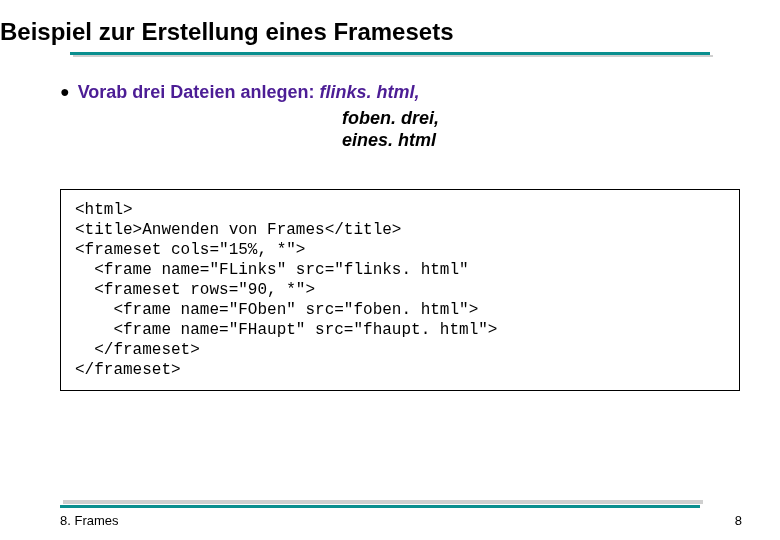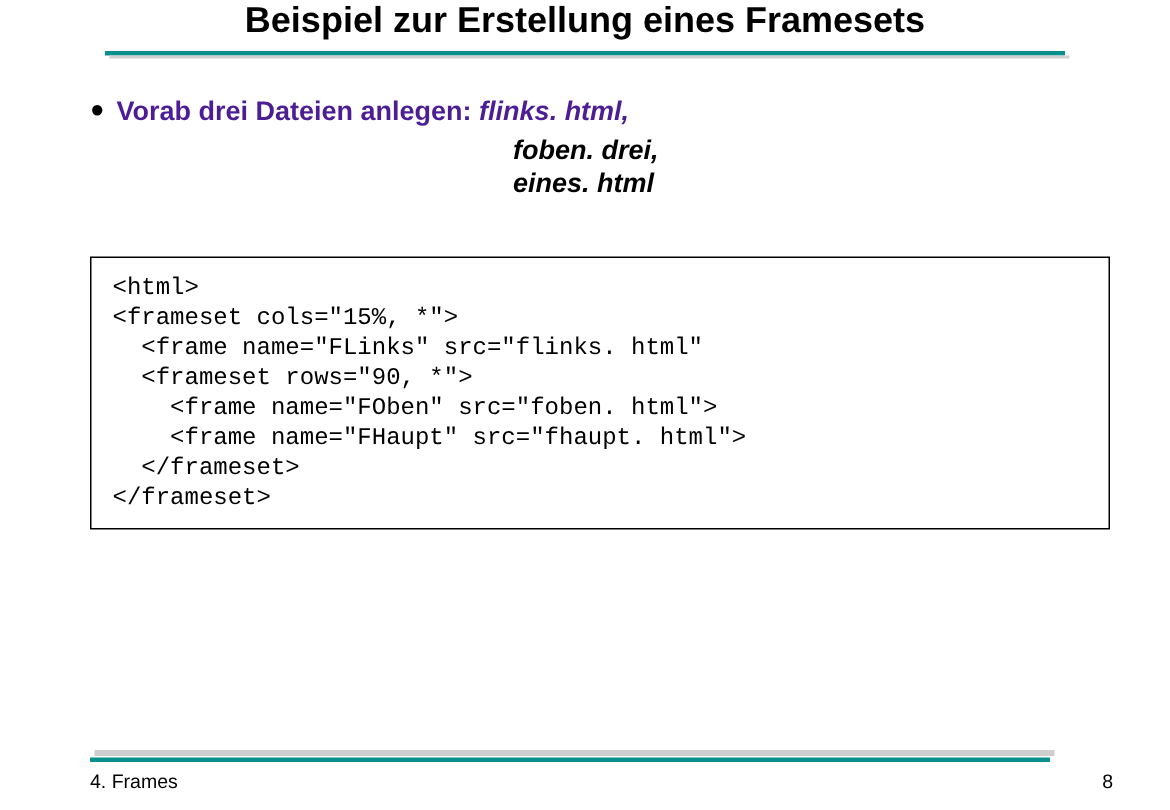--- a/index.html
+++ b/index.html
@@ -15,21 +15,22 @@
       position: relative;
       overflow: hidden;
     }
     .slide {
       width: 100%;
       height: 100%;
       position: relative;
       padding: 0;
     }
     .title-area {
-      text-align: center;
+      padding-top: 18px;
+      text-align: left;
     }
     .title {
       font-size: 24px;
       font-weight: bold;
       color: #000;
       display: inline-block;
     }
     .title-underline {
       margin: 6px auto 0 auto;
       width: 640px;
@@ -143,32 +144,33 @@
       <span class="bullet-text">
         <span>Vorab drei Dateien anlegen: </span><span class="inline-italic">flinks. html,</span>
       </span>
     </div>
     <div class="file-list">foben. drei,</div>
     <div class="file-list">eines. html</div>
   </div>
 
   <div class="code-box">
     <div class="code-line">&lt;html&gt;</div>
+    <div class="code-line">&lt;title&gt;Anwenden von Frames&lt;/title&gt;</div>
     <div class="code-line">&lt;frameset cols="15%, *"&gt;</div>
     <div class="code-line">  &lt;frame name="FLinks" src="flinks. html"</div>
     <div class="code-line">  &lt;frameset rows="90, *"&gt;</div>
     <div class="code-line">    &lt;frame name="FOben" src="foben. html"&gt;</div>
     <div class="code-line">    &lt;frame name="FHaupt" src="fhaupt. html"&gt;</div>
     <div class="code-line">  &lt;/frameset&gt;</div>
     <div class="code-line">&lt;/frameset&gt;</div>
   </div>
 
   <div class="footer-bar-wrap">
     <div class="footer-bar-shadow"></div>
     <div class="footer-bar-teal"></div>
   </div>
 
   <div class="footer">
-    <span class="footer-left">4. Frames</span>
+    <span class="footer-left">8. Frames</span>
     <span class="footer-right">8</span>
   </div>
 
 </div>
 
 </body></html>

